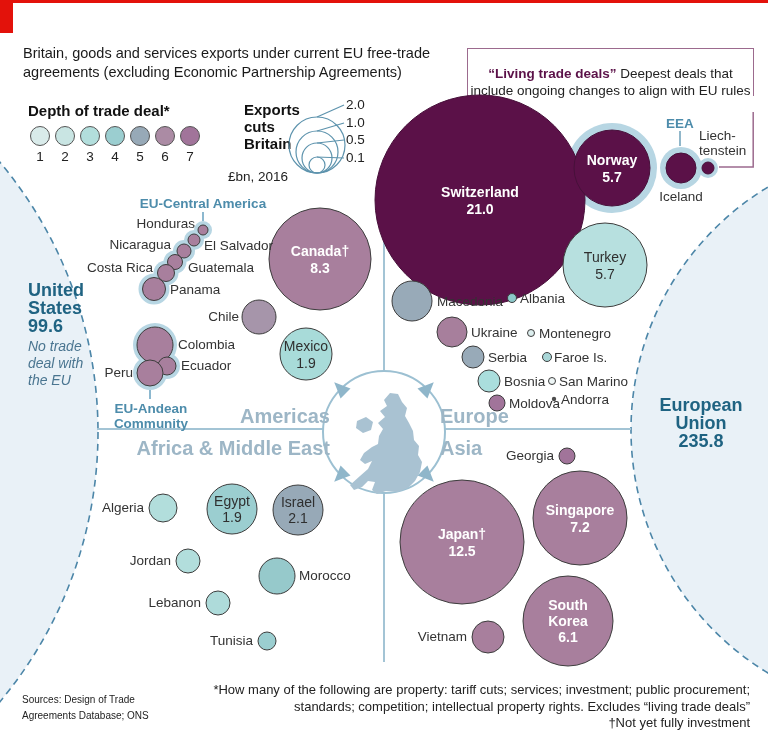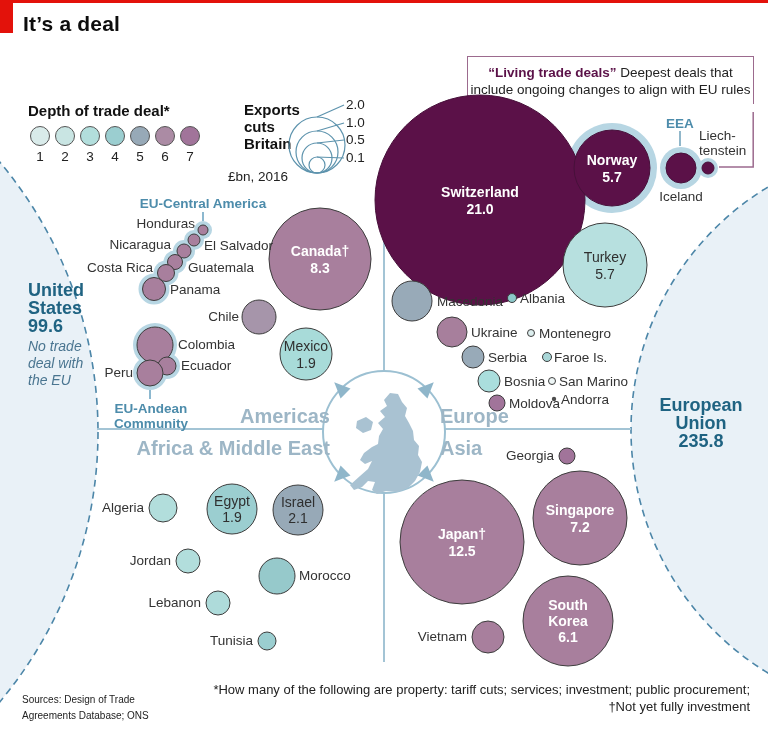--- a/index.html
+++ b/index.html
@@ -13,43 +13,46 @@
   .legend-title{font-size:15px;font-weight:bold;color:#111;}
   .depth-row{margin-top:7px;display:flex;}
   .dcol{width:24px;display:flex;flex-direction:column;align-items:center;margin-right:1px;}
   .dot{width:18px;height:18px;border-radius:50%;border:1px solid #555;}
   .num{font-size:13.5px;color:#222;margin-top:3px;}
   .size-legend{position:absolute;left:228px;top:101px;}
   .size-title div{font-size:15px;font-weight:bold;line-height:17px;color:#111;margin-left:16px;}
   .size-unit{font-size:13.5px;color:#222;margin-top:17px;}
   #size-svg{position:absolute;left:54px;top:-3px;}
   .main-svg{position:absolute;left:0;top:0;z-index:1;}
-  .living-box{position:absolute;left:467px;top:56px;width:287px;height:48px;z-index:0;
+  .living-box{position:absolute;left:467px;top:48px;width:287px;height:48px;z-index:0;
      border-top:1.5px solid #9c6a8e;border-left:1.5px solid #9c6a8e;border-right:1.5px solid #9c6a8e;
-     box-sizing:border-box;text-align:center;font-size:13.5px;line-height:17px;color:#222;padding-top:7px;}
+     box-sizing:border-box;text-align:center;font-size:13.5px;line-height:17px;color:#222;padding-top:16px;}
   .lb-bold{font-weight:bold;color:#5b1148;}
   .ovl{position:absolute;z-index:2;}
   .bloc-name{font-size:18px;font-weight:bold;color:#1f6382;line-height:18px;}
   .bloc-note{font-size:14px;font-style:italic;color:#4a7590;line-height:17px;margin-top:3px;}
   .quad{font-size:20px;font-weight:bold;color:#9db6c6;z-index:2;position:absolute;}
   .group-label{font-size:13.5px;font-weight:bold;color:#4d8cab;text-align:center;line-height:15px;z-index:2;position:absolute;}
   .footer-src{position:absolute;left:22px;top:692px;font-size:10px;line-height:16px;color:#222;z-index:2;}
   .footer-notes{position:absolute;right:18px;top:682px;width:580px;text-align:right;font-size:13px;line-height:16.5px;color:#222;z-index:2;}
   text{font-family:"Liberation Sans",sans-serif;}
   .olabel{font-size:13.5px;fill:#333;}
   .blabel{font-size:14px;}
 </style>
 </head>
 <body>
 
 <div class="canvas">
   <div class="top-rule"></div>
   <div class="red-tab"></div>
 
-  <div class="title">It’s a deal</div>
+  <div class="subtitle">
+    <div>Britain, goods and services exports under current EU free-trade</div>
+    <div>agreements (excluding Economic Partnership Agreements)</div>
+  </div>
 
   <div class="depth-legend">
     <div class="legend-title">Depth of trade deal*</div>
     <div class="depth-row" id="depth-row">
         <span class="dcol">
           <span class="dot" style="background: rgb(217, 235, 234);"></span>
           <span class="num">1</span>
         </span>
         <span class="dcol">
           <span class="dot" style="background: rgb(201, 229, 227);"></span>
@@ -253,15 +256,16 @@
     <div>Community</div>
   </div>
   <div class="group-label" style="left:664px;top:116px;width:32px;">EEA</div>
 
   <div class="footer-src">
     <div>Sources: Design of Trade</div>
     <div>Agreements Database; ONS</div>
   </div>
   <div class="footer-notes">
     <div>*How many of the following are property:  tariff cuts; services; investment; public procurement;</div>
+    <div>standards; competition; intellectual property rights. Excludes “living trade deals”</div>
     <div>†Not yet fully investment</div>
   </div>
 </div>
 
 </body></html>

